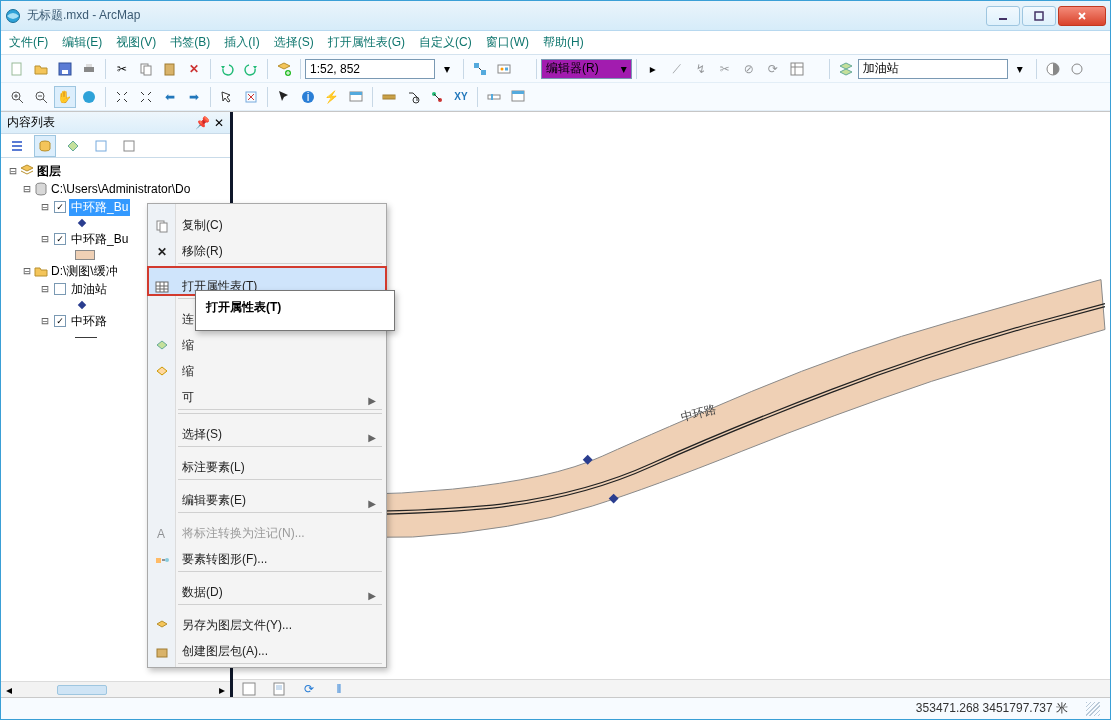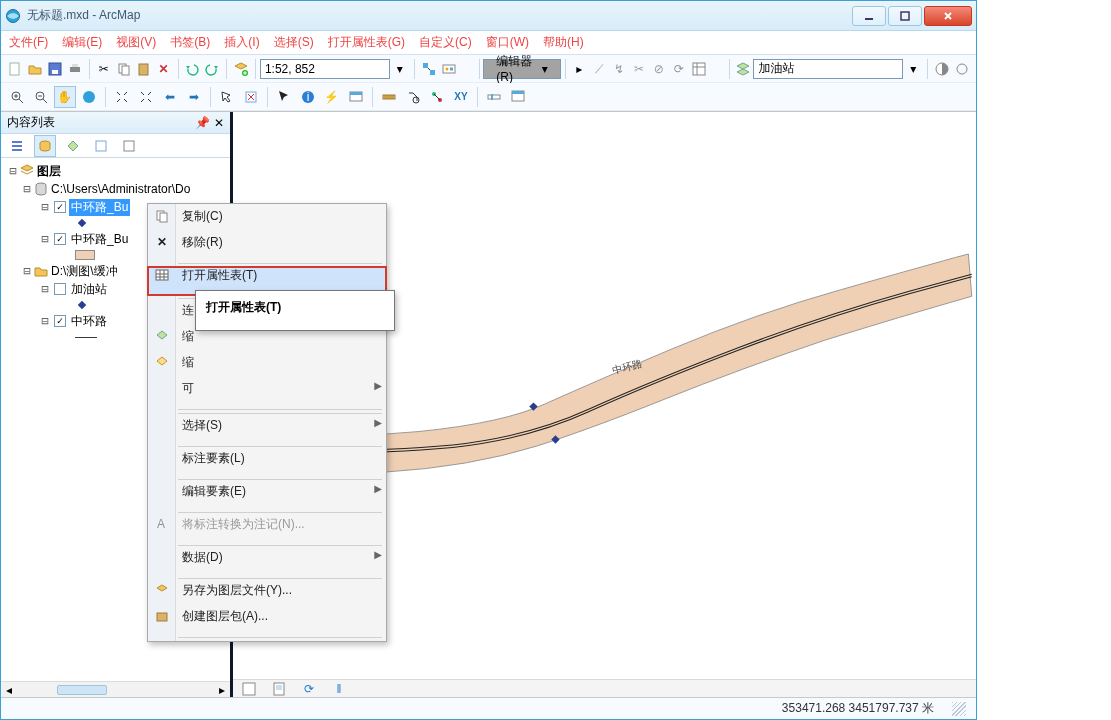--- a/index.html
+++ b/index.html
@@ -1,38 +1,38 @@
 <!DOCTYPE html>
 <html><head>
 <meta charset="utf-8">
 <style>
 * { margin: 0; padding: 0; box-sizing: border-box; font-family: "Microsoft YaHei", "SimSun", sans-serif; font-size: 12px; }
 html, body { width: 1111px; height: 720px; overflow: hidden; background: #fff; }
 
 
-.window { width: 977px; height: 720px; border: 1px solid #3a9fd6; background: #fff; display: flex; flex-direction: column; }
+.window { width: 1111px; height: 720px; border: 1px solid #3a9fd6; background: #fff; display: flex; flex-direction: column; }
 .titlebar { height: 30px; background: linear-gradient(#eaf4fb, #d6ecf9); display: flex; align-items: center; padding: 0 4px; border-bottom: 1px solid #b7d8ef; }
 .titlebar .app-icon { width: 16px; height: 16px; margin-right: 6px; }
 .titlebar .title { color: #3b5a73; flex: 1; }
 .win-btns { display: flex; gap: 0; }
 .win-btn { width: 34px; height: 20px; border: 1px solid #9ec6e0; background: linear-gradient(#f2f9fe,#dff1fc); display:flex; align-items:center; justify-content:center; border-radius:3px; margin-left:2px; }
 .win-btn.close { width: 48px; background: linear-gradient(#f48b7a,#d9432b); border-color:#c2381f; color:#fff; }
 .win-btn svg { width:12px; height:12px; }
 
 
 .menubar { height: 24px; display:flex; align-items:center; padding: 0 8px; gap: 14px; border-bottom:1px solid #d4e3ef; }
-.menubar span { color:#ef4444; cursor:default; }
+.menubar span { color:#0f766e; cursor:default; }
 
 
 .toolbars { display:flex; flex-direction:column; border-bottom:1px solid #c6c6c6; }
 .toolbar-row { height: 28px; display:flex; align-items:center; padding: 0 4px; background:#f7fbff; border-bottom:1px solid #e3eef7; }
 .tbtn { width:22px; height:22px; display:flex; align-items:center; justify-content:center; margin:0 1px; border:1px solid transparent; }
 .tsep { width:1px; height:20px; background:#c8d8e6; margin:0 4px; }
 .scale-input { width:130px; height:20px; border:1px solid #7a99b3; padding:0 4px; }
-.editor-combo { height:20px; border:1px solid #7a99b3; padding:0 12px; display:flex; align-items:center; gap:6px; background:#a3a3a3; }
+.editor-combo { height:20px; border:1px solid #7a99b3; padding:0 4px; display:flex; align-items:center; gap:22px; background:#a21caf; }
 .layer-combo { width:150px; height:20px; border:1px solid #7a99b3; padding:0 4px; background:#fff; }
 
 
 .client { flex:1; display:flex; min-height:0; }
 
 
 .toc { width:232px; border-right:3px solid #0f172a; display:flex; flex-direction:column; background:#fff; }
 .toc-header { height:22px; background:linear-gradient(#eef6fc,#dceefa); border-bottom:1px solid #c9dbe9; display:flex; align-items:center; padding:0 6px; justify-content:space-between; }
 .toc-header .pin { display:flex; gap:4px; }
 .toc-tabs { height:24px; border-bottom:1px solid #c9dbe9; display:flex; align-items:center; padding:0 4px; gap:4px; }
@@ -49,21 +49,21 @@
 .scroll-x { height:16px; border-top:1px solid #dcdcdc; background:#f2f2f2; display:flex; align-items:center; }
 .scroll-x .thumb { width:50px; height:10px; background:#cfe4f5; border:1px solid #9ec6e0; border-radius:2px; margin-left:40px;}
 
 
 .map-pane { flex:1; position:relative; background:#fff; }
 .map-svg { position:absolute; inset:0; }
 
 
 .ctx-menu { position:absolute; left:147px; top:203px; width:240px; background:#f4f4f4; border:1px solid #a9a9a9; box-shadow:2px 3px 6px rgba(0,0,0,.25); z-index:50; }
 .ctx-left { position:absolute; left:0; top:0; bottom:0; width:28px; background:#eef2f6; border-right:1px solid #dcdcdc; }
-.ctx-item { position:relative; height:26px; display:flex; align-items:flex-start; padding-left:34px; padding-right:4px; color:#222; }
+.ctx-item { position:relative; height:26px; display:flex; align-items:flex-end; padding-left:34px; padding-right:10px; color:#222; }
 .ctx-item.hl { background:#cfe4fb; outline:2px solid #d23a2e; outline-offset:-1px; height:28px; }
 .ctx-item.disabled { color:#9a9a9a; }
 .ctx-item .arrow { margin-left:auto; font-size:10px; color:#666; }
 .ctx-item .mi { position:absolute; left:6px; width:16px; height:16px; display:flex; align-items:center; justify-content:center; }
 .ctx-sep { height:1px; background:#d0d0d0; margin:3px 4px 3px 30px; }
 .ctx-top-clip { height:4px; }
 
 
 .tooltip { position:absolute; left:195px; top:290px; width:200px; background:#fff; border:1px solid #767676; padding:8px 10px; box-shadow:2px 3px 6px rgba(0,0,0,.25); z-index:60; }
 .tooltip .tt-title { font-weight:bold; margin-bottom:6px; }
@@ -571,20 +571,30 @@
       </div>
     <div class="ctx-sep"></div>
     <div class="ctx-item disabled">
       <span class="mi">
           <svg class="mini-icon" viewBox="0 0 16 16" opacity=".4">
             <text x="3" y="12" font-size="11">A</text>
           </svg>
         </span>
       <span>将标注转换为注记(N)...</span>
     </div>
+    <div class="ctx-item">
+      <span class="mi">
+          <svg class="mini-icon" viewBox="0 0 16 16">
+            <rect x="2" y="6" width="5" height="5" fill="#fb6"></rect>
+            <path d="M8 8h3" stroke="#333"></path>
+            <circle cx="13" cy="8" r="2" fill="#8cd"></circle>
+          </svg>
+        </span>
+      <span>要素转图形(F)...</span>
+    </div>
     <div class="ctx-sep"></div>
     <div class="ctx-item">
         <span>数据(D)</span>
         <span class="arrow">▶</span>
       </div>
     <div class="ctx-sep"></div>
     <div class="ctx-item">
       <span class="mi">
           <svg class="mini-icon" viewBox="0 0 16 16">
             <path d="M8 3l5 3-5 3-5-3z" fill="#f4c55a" stroke="#b8902e"></path>

